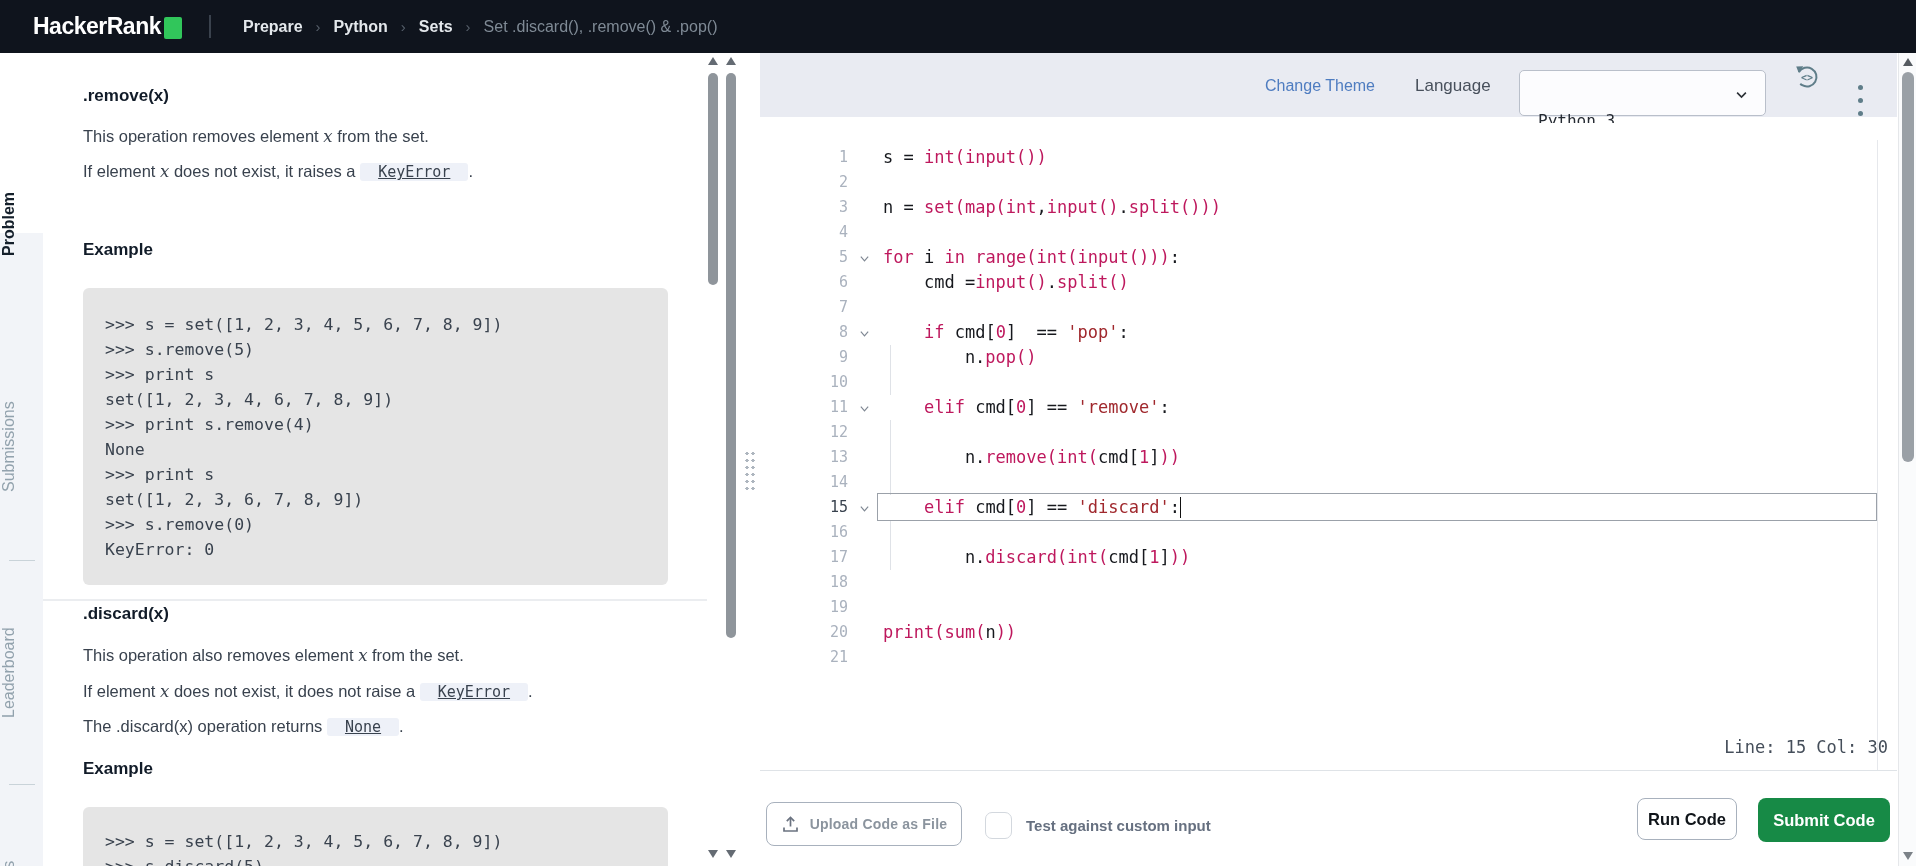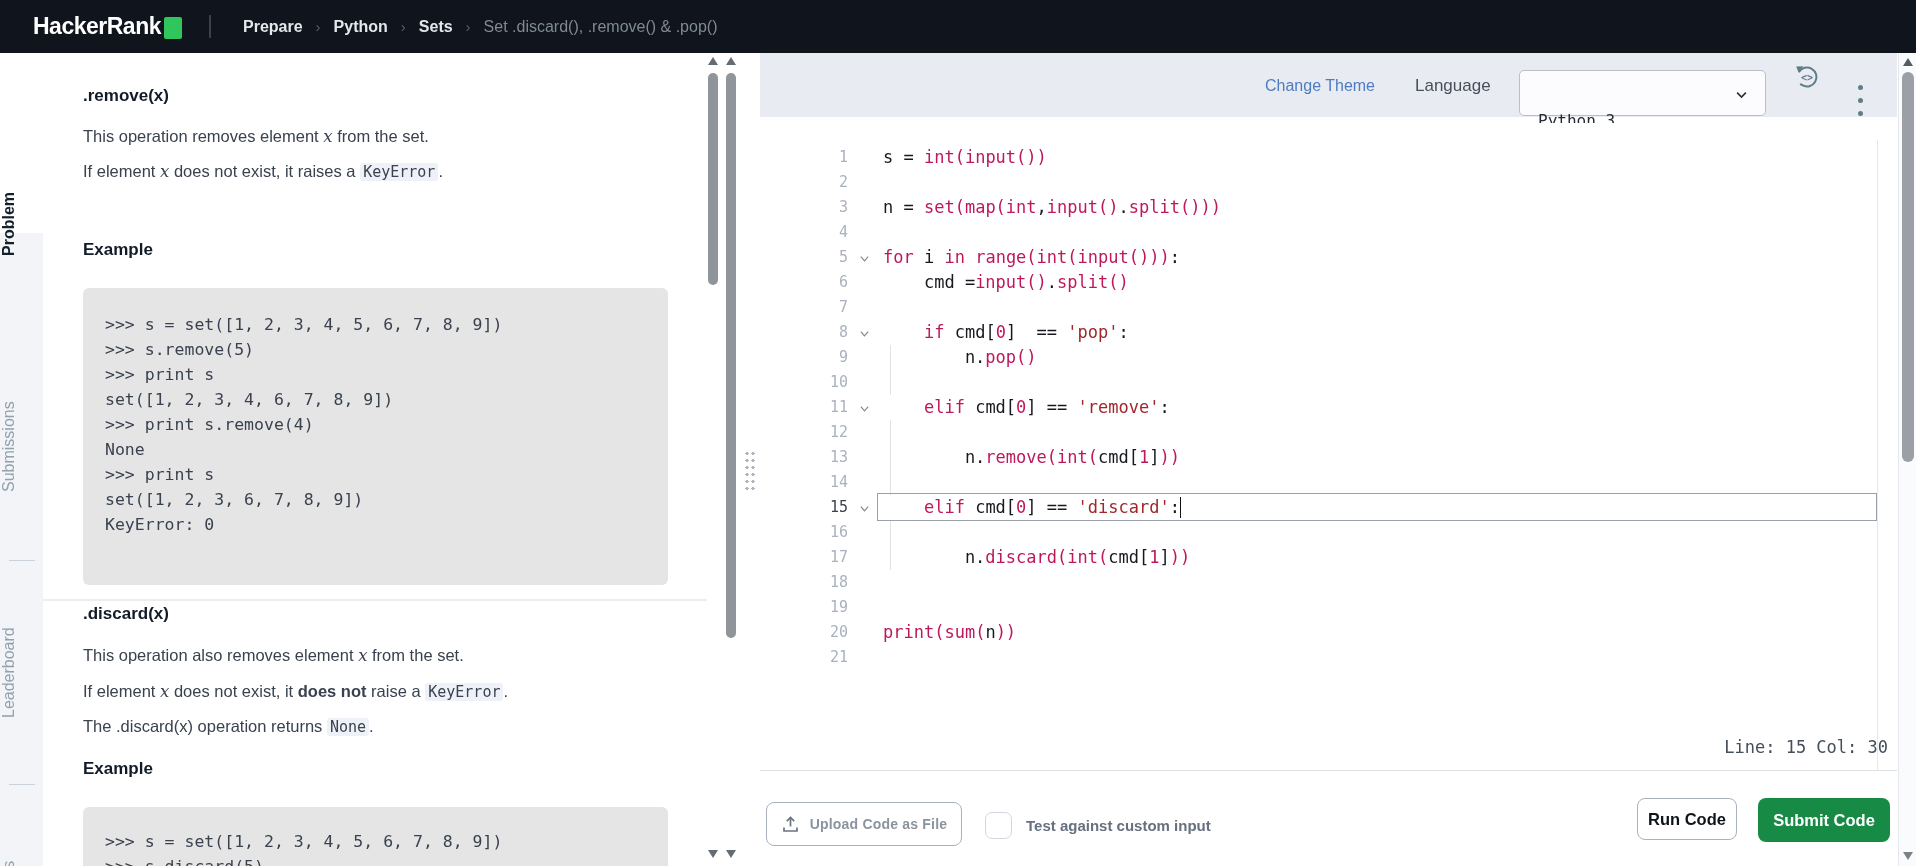--- a/index.html
+++ b/index.html
@@ -28,22 +28,22 @@
           text-align:center; font-size:16px; color:#92a2ad; cursor:pointer; white-space:nowrap; }
   .vtab.active { color:#15202b; font-weight:600; }
   .tab-divider { position:absolute; left:9px; width:26px; height:1px; background:#c9d3d9; }
 
   
   #problem-panel { left:43px; top:53px; width:702px; height:813px; background:#fff; overflow:hidden; }
   .ppad { position:absolute; left:40px; width:585px; }
   .p-heading { font-size:17px; font-weight:700; color:#111b28; }
   .p-par { font-size:16.5px; color:#39424e; line-height:21px; }
   .seg-m { font-family:"DejaVu Serif", serif; font-style:italic; }
-  .seg-c { font-family:"DejaVu Sans Mono", monospace; font-size:15px; background:#eef1f8; border-radius:3px; padding:0 3px; }
-  .seg-b { font-weight:700; }
+  .seg-c { font-family:"DejaVu Sans Mono", monospace; font-size:15px; background:#eef1f8; border-radius:3px; padding:0 18px;text-decoration:underline; }
+  .seg-b { font-weight:400; }
   .codeblock { position:absolute; left:40px; width:585px; background:#e5e5e5; border-radius:6px; overflow:hidden; }
   .codeblock pre { font-family:"DejaVu Sans Mono", monospace; font-size:16.5px; line-height:25px;
                    color:#39424e; white-space:pre; }
   #problem-divider { left:0px; top:546px; width:664px; height:2px; background:#ebedf0; position:absolute; }
 
   
   .sb-thumb { position:absolute; width:10px; background:#8f959b; border-radius:5px; }
   .tri-up { width:0; height:0; border-left:5px solid transparent; border-right:5px solid transparent;
             border-bottom:8px solid #646b73; position:absolute; }
   .tri-down { width:0; height:0; border-left:5px solid transparent; border-right:5px solid transparent;
@@ -142,20 +142,21 @@
     <div class="ppad p-heading" style="top:187px;">Example</div>
     <div class="codeblock" style="top:235px; height:297px; padding:24px 0 0 22px;">
         <pre>&gt;&gt;&gt; s = set([1, 2, 3, 4, 5, 6, 7, 8, 9])</pre>
         <pre>&gt;&gt;&gt; s.remove(5)</pre>
         <pre>&gt;&gt;&gt; print s</pre>
         <pre>set([1, 2, 3, 4, 6, 7, 8, 9])</pre>
         <pre>&gt;&gt;&gt; print s.remove(4)</pre>
         <pre>None</pre>
         <pre>&gt;&gt;&gt; print s</pre>
         <pre>set([1, 2, 3, 6, 7, 8, 9])</pre>
+        <pre>&gt;&gt;&gt; s.remove(0)</pre>
         <pre>KeyError: 0</pre>
       </div>
 
     <div id="problem-divider"></div>
 
     <div class="ppad p-heading" style="top:551px;">.discard(x)</div>
     <div class="ppad p-par" style="top:592px;"><span>This operation also removes element </span><span class="seg-m">x</span><span> from the set.</span></div>
     <div class="ppad p-par" style="top:628px;"><span>If element </span><span class="seg-m">x</span><span> does not exist, it </span><span class="seg-b">does not</span><span> raise a </span><span class="seg-c">KeyError</span><span>.</span></div>
     <div class="ppad p-par" style="top:663px;"><span>The .discard(x) operation returns </span><span class="seg-c">None</span><span>.</span></div>
     <div class="ppad p-heading" style="top:706px;">Example</div>

